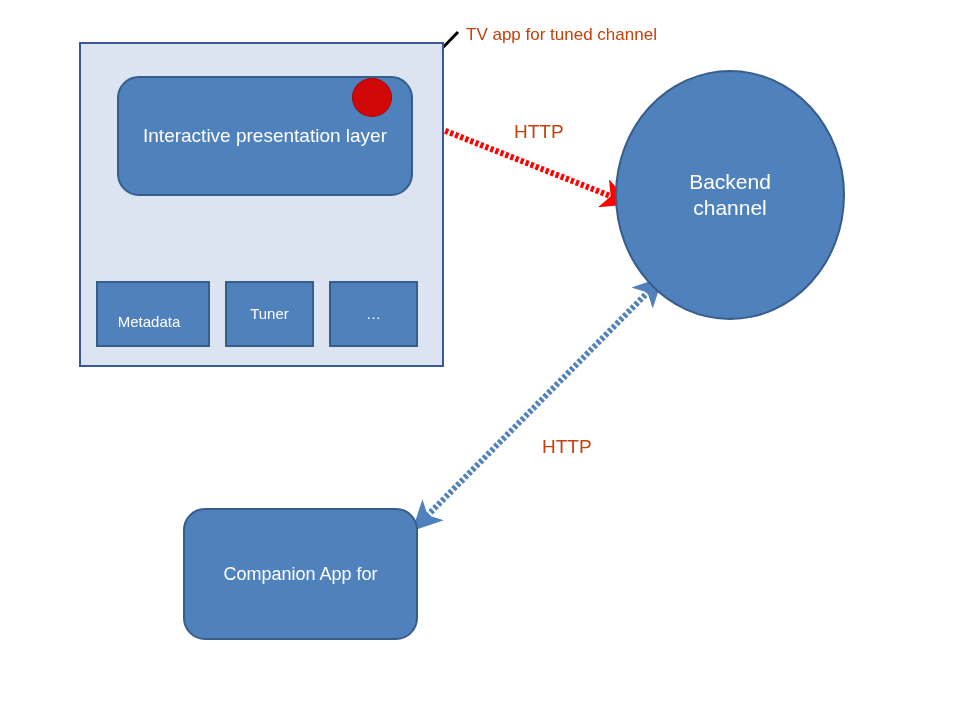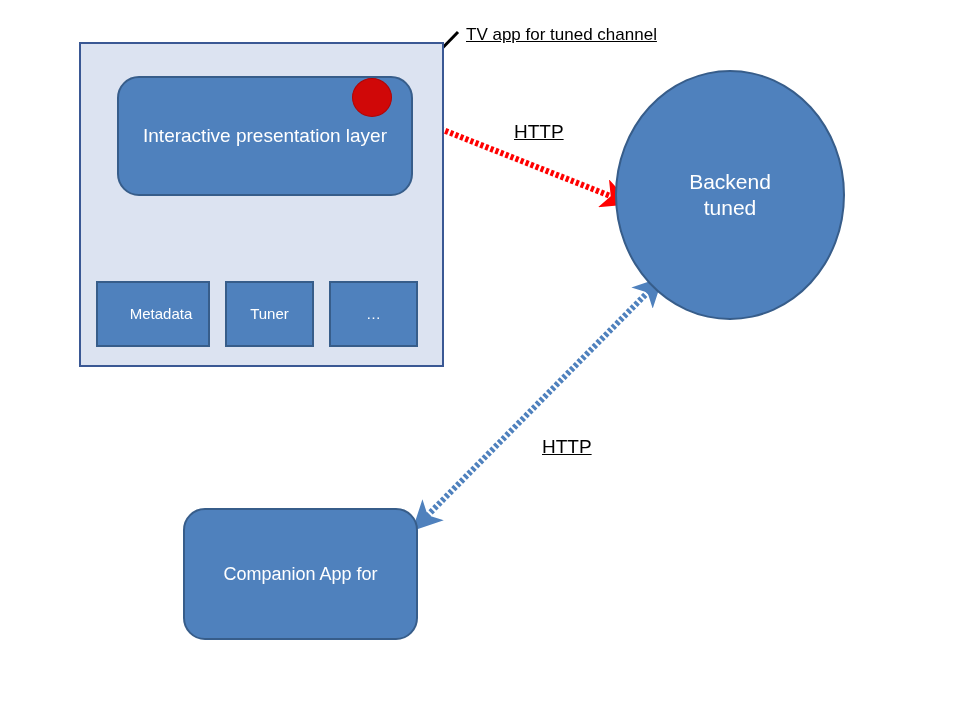--- a/index.html
+++ b/index.html
@@ -31,23 +31,22 @@
     display: flex;
     align-items: center;
     justify-content: center;
     text-align: center;
     color: #ffffff;
     pointer-events: none;
     line-height: 1.25;
   }
   .txt-black {
     position: absolute;
-    color: #000000;
+    color: #c2410c;
     white-space: nowrap;
-    text-decoration: underline;
   }
 
   
   #device-container {
     position: absolute;
     left: 79px; top: 42px;
     width: 365px; height: 325px;
     background: #DCE3F1;
     border: 2px solid #3A5894;
     box-sizing: border-box;
@@ -89,21 +88,21 @@
     background: #4F81BD;
     border: 2px solid #375D8A;
     box-sizing: border-box;
   }
   .module-label {
     top: 281px;
     height: 66px;
     font-size: 15px;
   }
   #module-box-0 { left: 96px; width: 114px; }
-  #module-label-0 { left: 100px; width: 122px; }
+  #module-label-0 { left: 88px; width: 122px; margin-top: 8px; }
   #module-box-1 { left: 225px; width: 89px; }
   #module-label-1 { left: 225px; width: 89px; }
   #module-box-2 { left: 329px; width: 89px; }
   #module-label-2 { left: 329px; width: 89px; }
 
   
   #backend-server {
     position: absolute;
     left: 615px; top: 70px;
     width: 230px; height: 250px;
@@ -195,21 +194,21 @@
   <div id="module-box-1" class="module-box"></div>
   <div id="module-label-1" class="module-label node-label">Tuner</div>
 
   <div id="module-box-2" class="module-box"></div>
   <div id="module-label-2" class="module-label node-label">…</div>
 
   <div id="backend-server"></div>
   <div id="backend-server-label" class="node-label">
     <div>
       <div>Backend</div>
-      <div>tuned</div>
+      <div>channel</div>
     </div>
   </div>
 
   <div id="companion-app"></div>
   <div id="companion-app-label" class="node-label">
     <div>
       <div>Companion App for</div>
     </div>
   </div>
 

